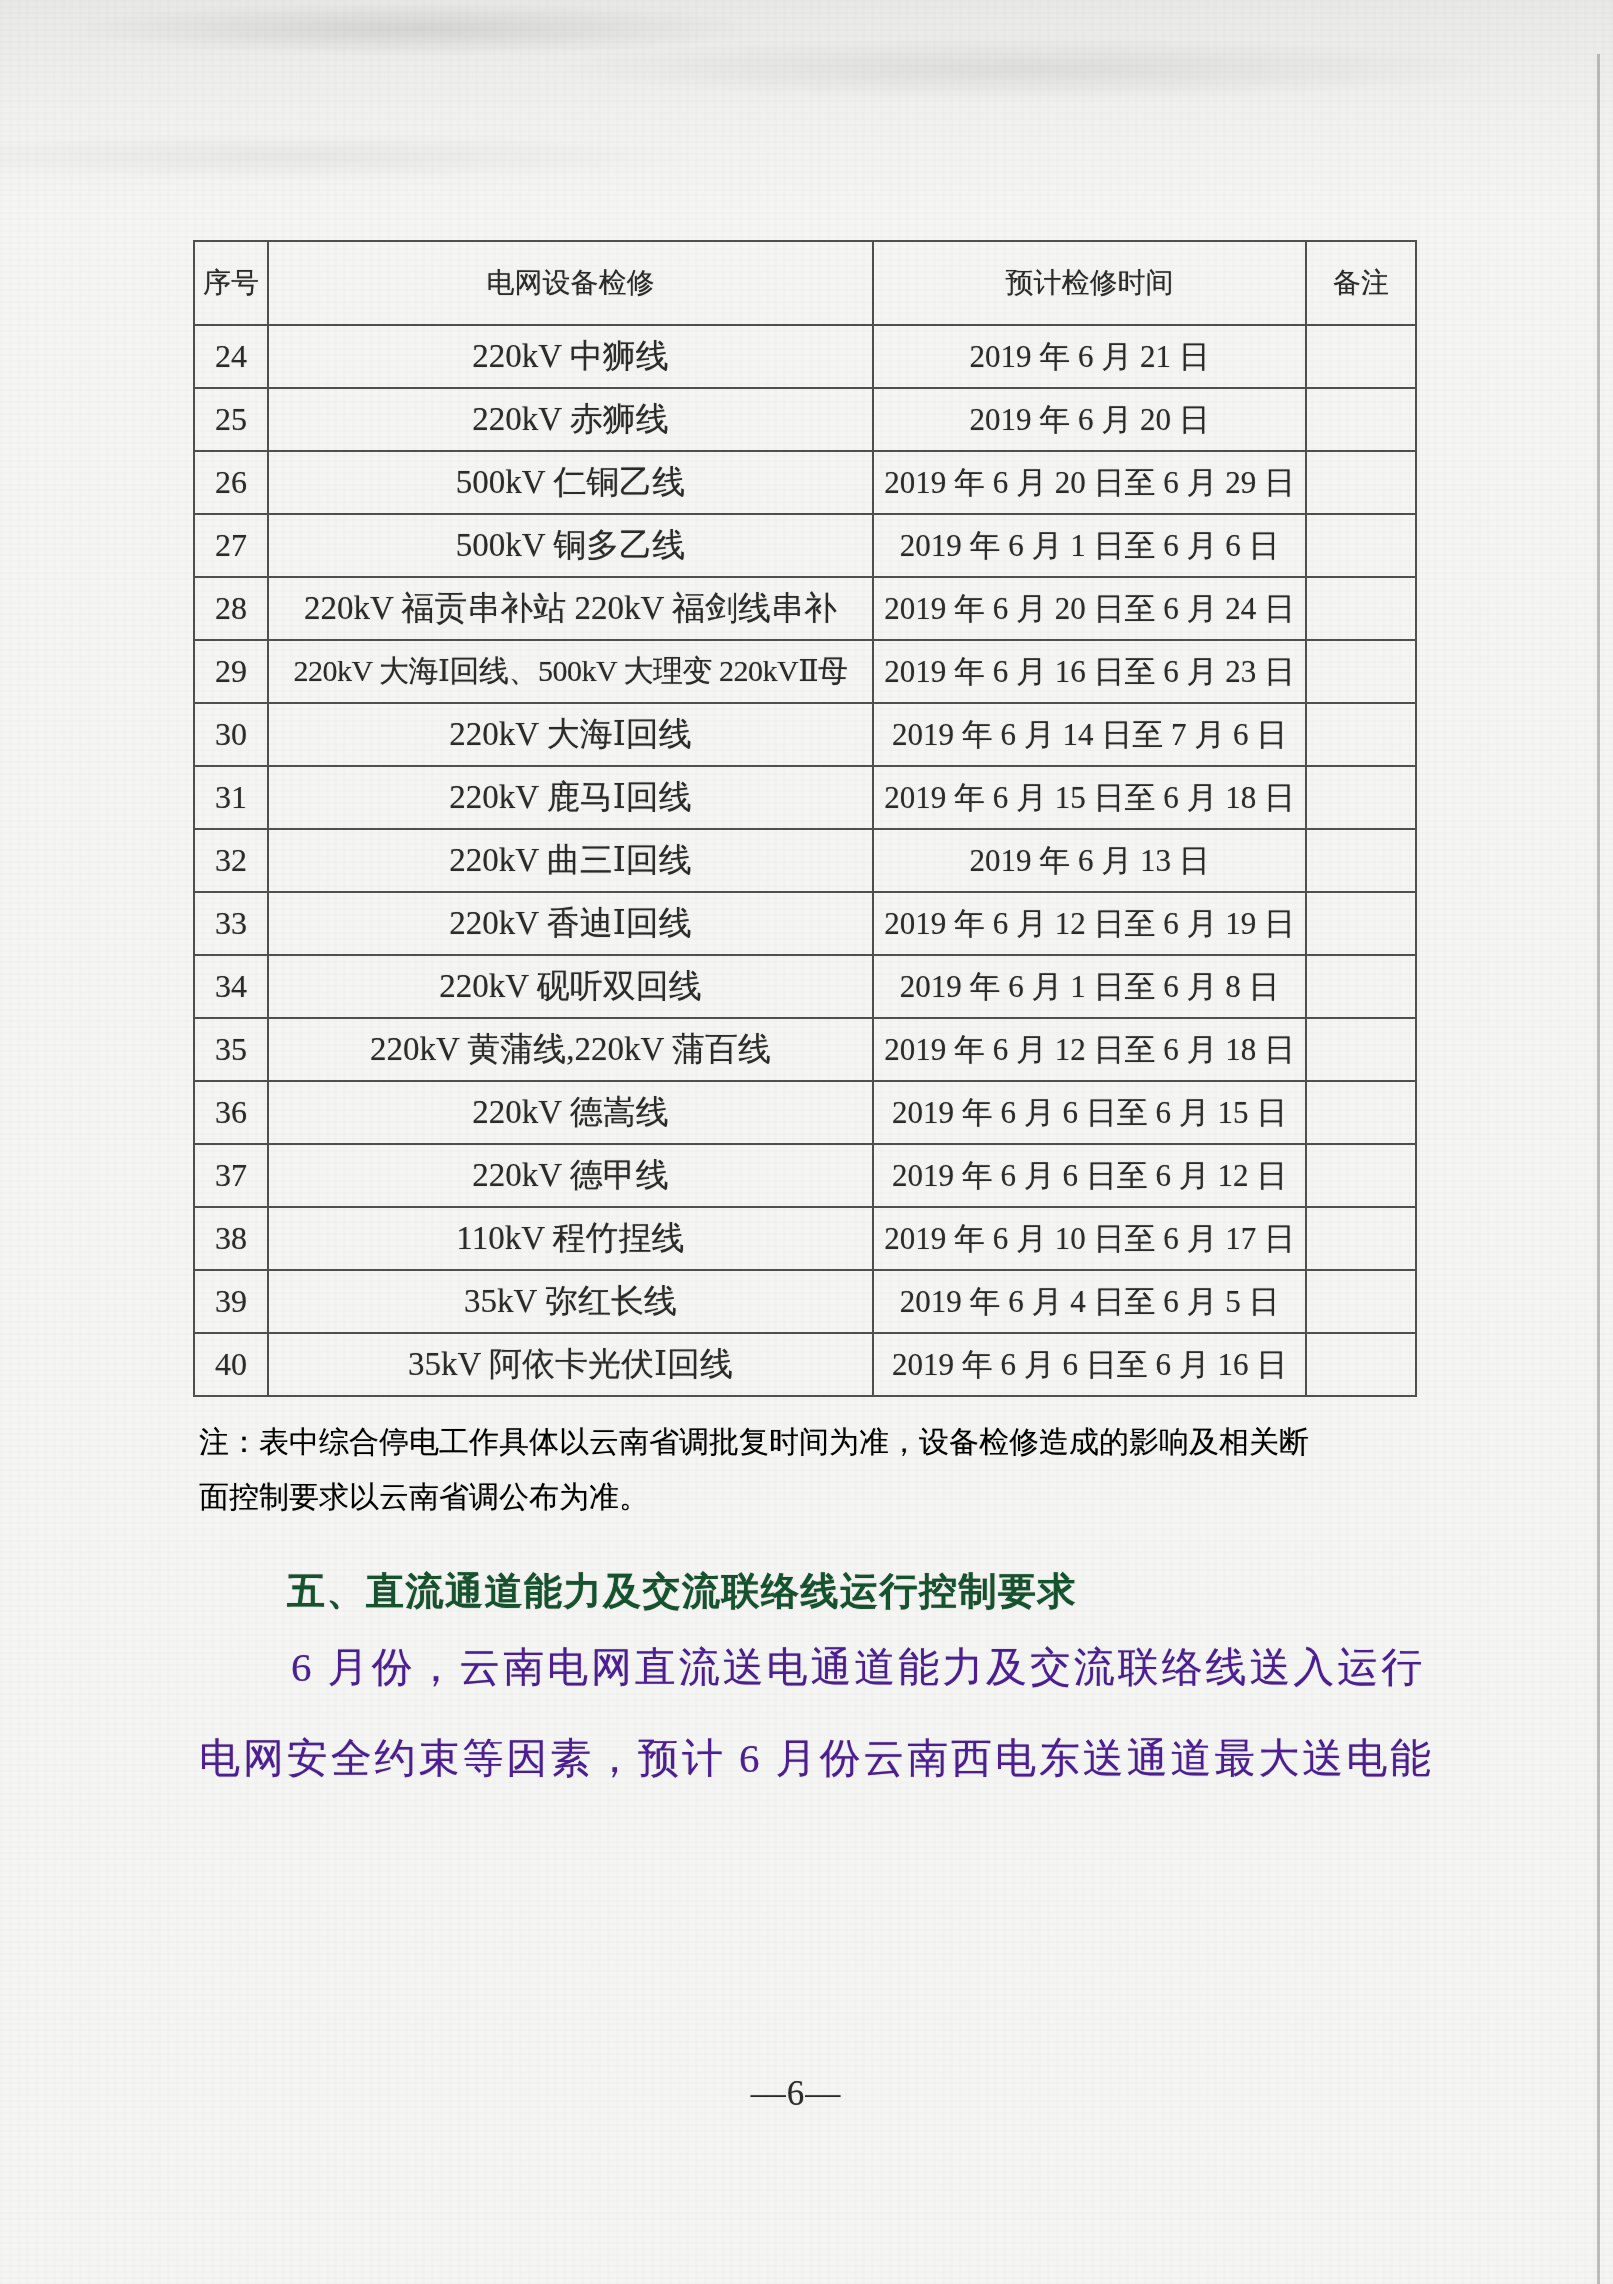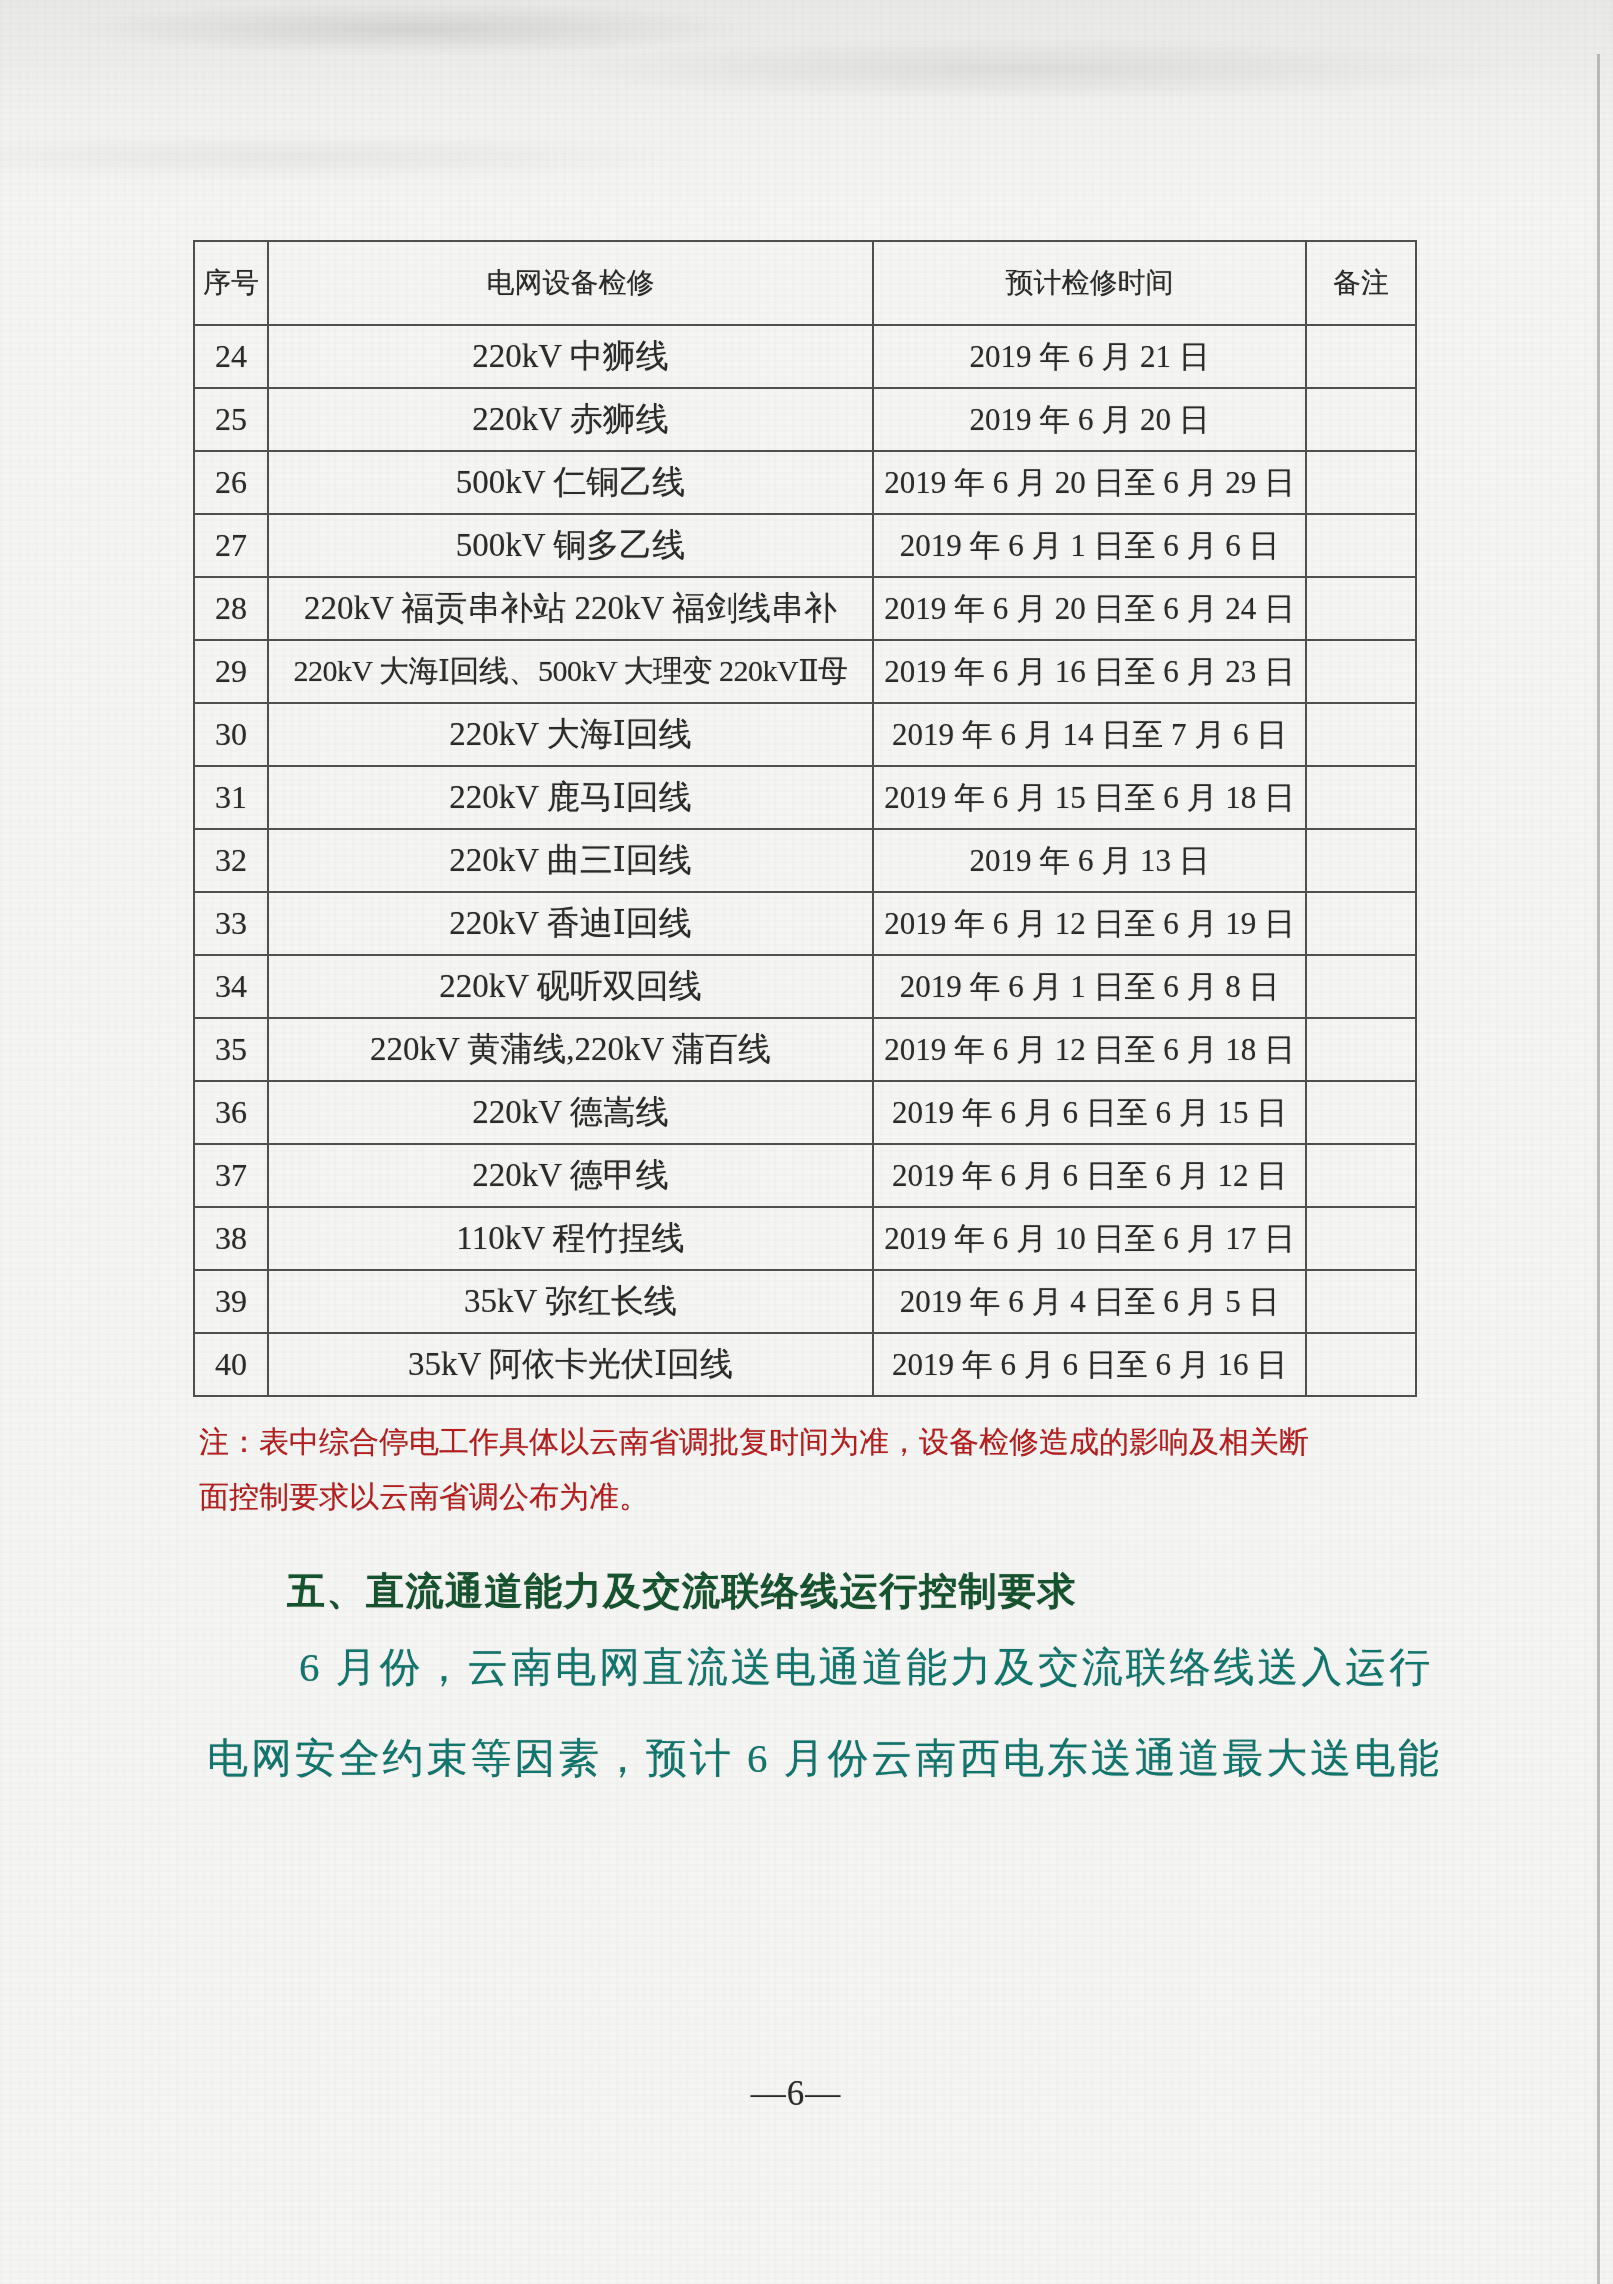--- a/index.html
+++ b/index.html
@@ -47,37 +47,36 @@
   .doc-table thead th{height:82px;font-weight:normal;font-size:28px;}
   .doc-table tbody tr{height:63px;}
   .doc-table td.no{font-size:32px;}
   .doc-table td.equip{font-size:33px;margin-top:12px;}
   .doc-table td.equip.tight{font-size:30px;letter-spacing:-0.5px;}
   .doc-table td.time{font-size:31px;}
 
   
   .note{
     position:absolute;left:199px;top:1414px;width:1274px;
-    font-size:30px;line-height:55px;color:#b91c1c;
+    font-size:30px;line-height:55px;color:#000000;
     text-shadow:0 0 1px rgba(40,40,40,0.4);
   }
   .sec-heading{
     position:absolute;left:287px;top:1552px;
     font-family:"Liberation Sans","DejaVu Sans",sans-serif;
     font-weight:bold;font-size:38px;line-height:47px;color:#14532d;
     letter-spacing:1.5px;
     text-shadow:0 0 1px rgba(20,20,20,0.5);
     margin-top:16px;
   }
   .bodytext{
     position:absolute;left:199px;top:1622px;width:1274px;
-    font-size:41px;line-height:91px;letter-spacing:2.9px;color:#0f766e;
+    font-size:41px;line-height:91px;letter-spacing:2.9px;color:#4c1d95;
     text-shadow:0 0 1px rgba(40,40,40,0.45);
     white-space:nowrap;
-    margin-left:8px;
   }
   .bodytext .line{height:91px;}
   .bodytext .indent{padding-left:92px;}
   .pagenum{
     position:absolute;left:600px;top:2070px;width:392px;
     text-align:center;font-size:35px;line-height:47px;color:#2b2b2b;
     letter-spacing:1px;
     text-shadow:0 0 1px rgba(40,40,40,0.4);
   }
 </style>

